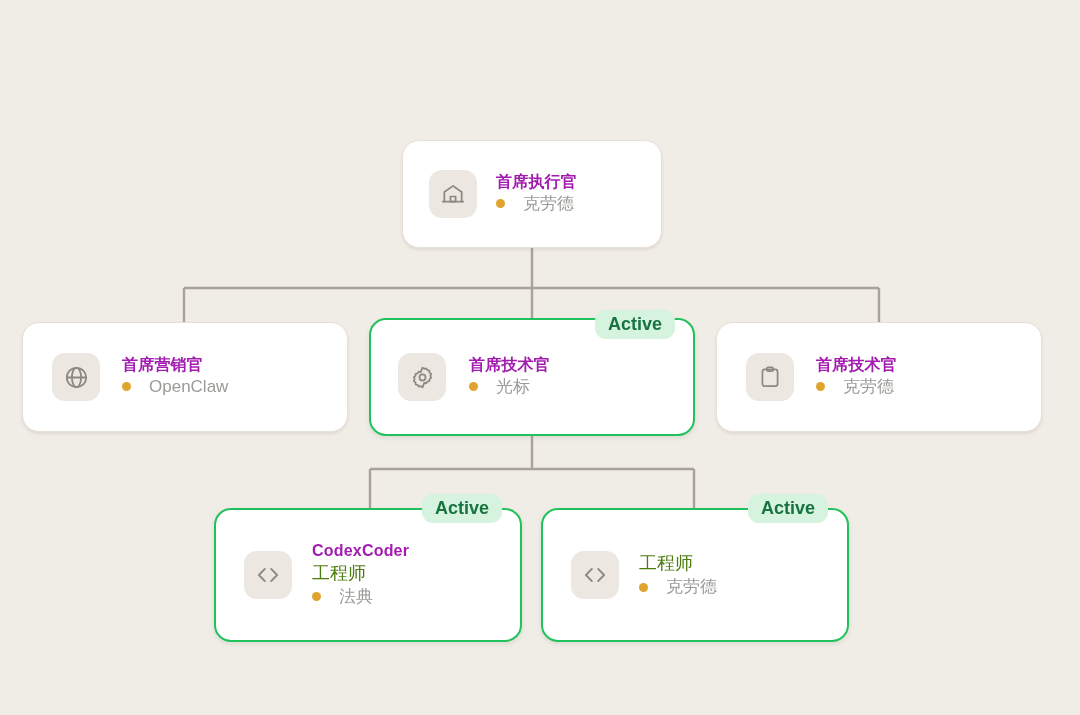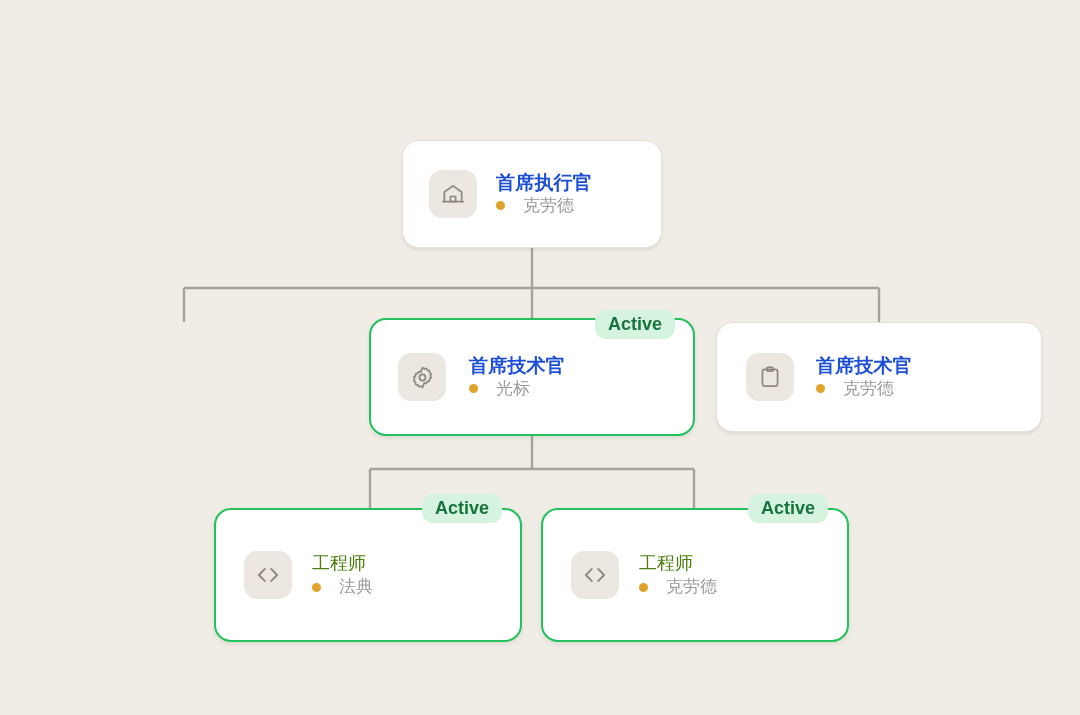--- a/index.html
+++ b/index.html
@@ -55,23 +55,23 @@
   }
   .icon-tile svg { display: block; }
 
   .node-text {
     display: flex;
     flex-direction: column;
     justify-content: center;
     min-width: 0;
   }
   .node-title {
-    font-size: 19px;
+    font-size: 16px;
     font-weight: bold;
-    color: #1d4ed8;
+    color: #a21caf;
     line-height: 1.22;
     letter-spacing: 0.2px;
     white-space: nowrap;
   }
   .node-role {
     font-size: 18px;
     color: #4d7c0f;
     line-height: 1.35;
     white-space: nowrap;
   }
@@ -151,20 +151,36 @@
     </div>
     <div class="node-text">
       <div class="node-title">首席执行官</div>
       <div class="node-model">
         <span class="status-dot"></span>
         <span>克劳德</span>
       </div>
     </div>
   </div>
 
+  <div class="node" id="node-cmo">
+    <div class="icon-tile">
+      <svg width="27" height="27" viewBox="0 0 24 24" fill="none" stroke="#8d8880" stroke-width="1.6" stroke-linecap="round" stroke-linejoin="round">
+        <circle cx="12" cy="12" r="8.6"></circle>
+        <path d="M3.4 12h17.2"></path>
+        <ellipse cx="12" cy="12" rx="4.1" ry="8.6"></ellipse>
+      </svg>
+    </div>
+    <div class="node-text">
+      <div class="node-title">首席营销官</div>
+      <div class="node-model">
+        <span class="status-dot"></span>
+        <span>OpenClaw</span>
+      </div>
+    </div>
+  </div>
 
   <div class="node active" id="node-cto">
     <div class="icon-tile">
       <svg width="27" height="27" viewBox="0 0 24 24" fill="none" stroke="#8d8880" stroke-width="1.55" stroke-linecap="round" stroke-linejoin="round">
         <path d="M12 3.2l1.55 1.07 1.83-.45.88 1.67 1.87.29.08 1.88 1.5 1.14-.73 1.74.73 1.74-1.5 1.14-.08 1.88-1.87.29-.88 1.67-1.83-.45L12 20.8l-1.55-1.07-1.83.45-.88-1.67-1.87-.29-.08-1.88-1.5-1.14.73-1.74-.73-1.74 1.5-1.14.08-1.88 1.87-.29.88-1.67 1.83.45z"></path>
         <circle cx="12" cy="12" r="2.7"></circle>
       </svg>
     </div>
     <div class="node-text">
       <div class="node-title">首席技术官</div>
@@ -193,20 +209,21 @@
   </div>
 
   <div class="node active" id="node-codex">
     <div class="icon-tile">
       <svg width="28" height="28" viewBox="0 0 24 24" fill="none" stroke="#8d8880" stroke-width="1.6" stroke-linecap="round" stroke-linejoin="round">
         <path d="M9.3 6.8L4.2 12l5.1 5.2"></path>
         <path d="M14.7 6.8L19.8 12l-5.1 5.2"></path>
       </svg>
     </div>
     <div class="node-text">
+      <div class="node-title">CodexCoder</div>
       <div class="node-role">工程师</div>
       <div class="node-model">
         <span class="status-dot"></span>
         <span>法典</span>
       </div>
     </div>
   </div>
   <div class="badge" id="badge-codex">Active</div>
 
   <div class="node active" id="node-claude">

